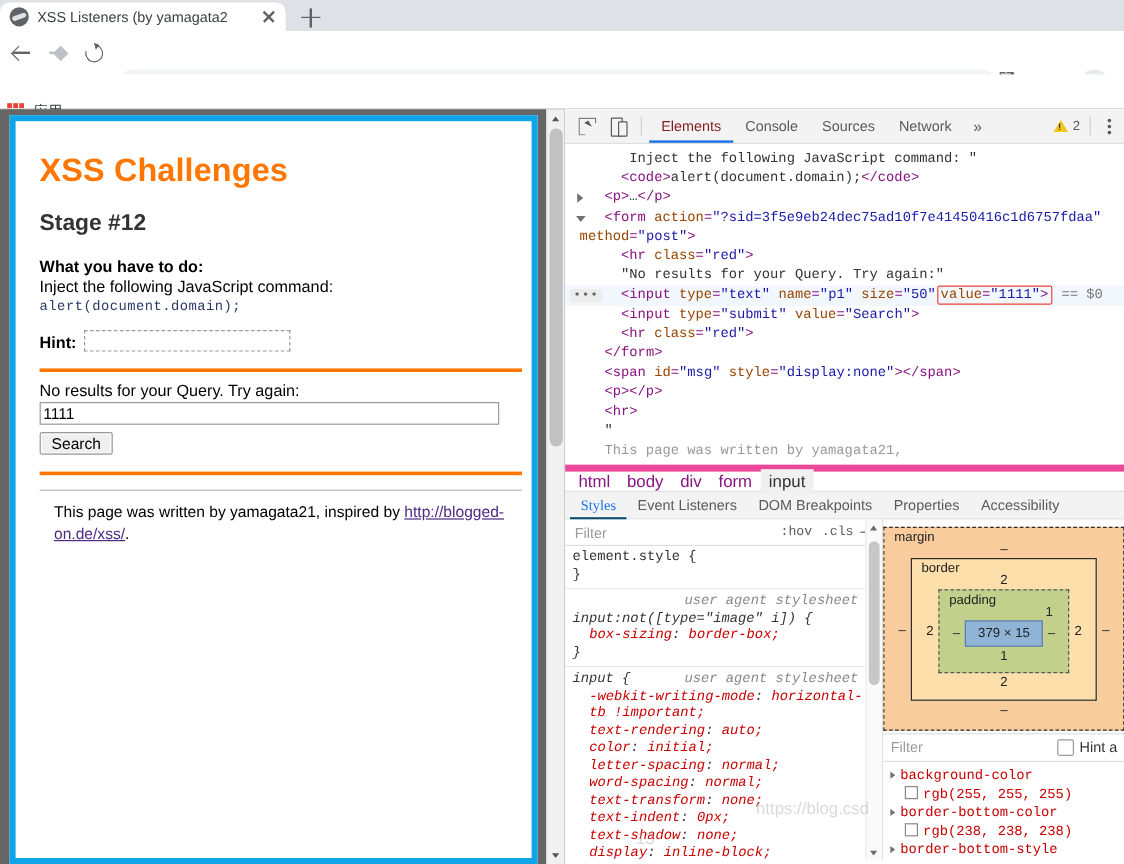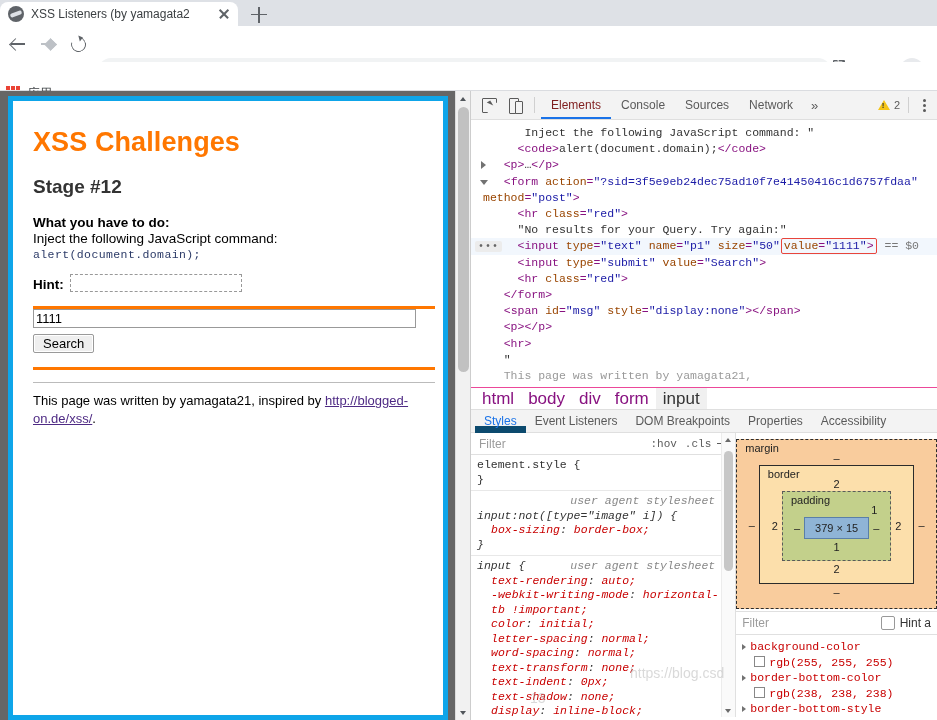--- a/index.html
+++ b/index.html
@@ -181,21 +181,21 @@
     padding:1px 2px;background:#fff;display:block;
   }
   .search-btn{
     margin-top:6px;padding:1px 9px;font-family:"Liberation Sans",sans-serif;font-size:13px;
     background:#efefef;border:1px solid #9a9a9a;border-radius:2px;color:#000;cursor:default;
     box-shadow:inset 0 0 0 1px #fff;
   }
   hr.grey{
     border:none;border-top:1px solid #bbb;margin:12px 0 0 0;height:0;
   }
-  .footer-text{margin:9px 0 0 0;font-size:13px;color:#000;line-height:1.35;}
+  .footer-text{margin:9px 0 0 12px;font-size:13px;color:#000;line-height:1.35;}
   .footer-text a{color:#4e2a84;text-decoration:underline;}
 
   
   .page-scroll{
     position:absolute;left:455px;top:91px;width:15px;height:629px;background:#f1f1f1;
     border-left:1px solid #dcdcdc;
   }
   .page-scroll .thumb{
     position:absolute;left:2px;top:16px;width:11px;height:265px;background:#c1c1c1;border-radius:6px;
   }
@@ -297,34 +297,34 @@
     padding:0 3px;font-size:10px;color:#666;line-height:11px;letter-spacing:1px;
   }
   .hl-box{
     border:1px solid #e8453c;border-radius:2px;padding:0 2px;margin:0 1px;
     display:inline-block;line-height:14px;
   }
   .eq0{color:#777;}
 
   
   .breadcrumb{
-    height:22px;border-top:1px solid #ec4899;display:flex;align-items:center;
-    font-size:17px;font-family:"Liberation Sans",sans-serif;background:#fff;
+    height:22px;border-top:6px solid #ec4899;display:flex;align-items:center;
+    font-size:14px;font-family:"Liberation Sans",sans-serif;background:#fff;
     padding-left:4px;box-sizing:border-box;
   }
   .crumb{color:#881280;padding:0 7px;line-height:21px;}
   .crumb.active{background:#f0f0f0;color:#333;}
 
   
   .styles-tabs{
     height:24px;border-top:1px solid #dfdfdf;border-bottom:1px solid #dfdfdf;
     display:flex;align-items:center;background:#f3f3f3;padding-left:4px;box-sizing:border-box;
   }
   .st-tab{font-size:12px;color:#5a5a5a;padding:0 9px;line-height:23px;height:23px;box-sizing:border-box;white-space:nowrap;}
-  .st-tab.active{color:#1a73e8;border-bottom:7px solid #0c4a6e;}
+  .st-tab.active{color:#1a73e8;border-bottom:2px solid #0c4a6e;font-family:Liberation Serif, serif;}
 
   .styles-body{position:relative;height:284px;display:flex;}
   .styles-left{
     width:271px;position:relative;border-right:1px solid #e0e0e0;overflow:hidden;background:#fff;
   }
   .filter-row{
     height:22px;border-bottom:1px solid #e0e0e0;display:flex;align-items:center;
     font-size:12px;color:#5a5a5a;padding:0 4px;box-sizing:border-box;background:#fff;
   }
   .filter-input{flex:1 1 auto;color:#9b9b9b;font-size:12px;padding-left:4px;}
@@ -466,20 +466,21 @@
     <div class="page">
       <h1>XSS Challenges</h1>
       <h2>Stage #12</h2>
       <p class="todo-head">What you have to do:</p>
       <p class="todo-line"><span>Inject the following JavaScript command: </span><code>alert(document.domain);</code></p>
       <div class="hint-row">
         <span class="hint-label">Hint:</span>
         <span class="hint-box"></span>
       </div>
       <hr class="red">
+      <p class="query-text">No results for your Query. Try again:</p>
       <input class="query-input" type="text" value="1111" style="">
       <button class="search-btn">Search</button>
       <hr class="red">
       <hr class="grey">
       <p class="footer-text"><span>This page was written by yamagata21, inspired by </span><a href="#">http://blogged-on.de/xss/</a><span>.</span></p>
     </div>
   </div>
 
   <div class="page-scroll">
     <div class="up"></div>
@@ -582,22 +583,22 @@
           <div class="css-rule ua">
             <span class="ua-label">user agent stylesheet</span>
             <span class="sel-name">input:not([type="image" i]) {</span>
             <span class="prop"><span>box-sizing</span><span class="brace">: </span><span>border-box;</span></span>
             <span class="brace">}</span>
           </div>
 
           <div class="css-rule ua">
             <span class="ua-label">user agent stylesheet</span>
             <span class="sel-name">input {</span>
+            <span class="prop"><span>-webkit-writing-mode</span><span class="brace">: </span><span>horizontal-tb !important;</span></span>
             <span class="prop"><span>text-rendering</span><span class="brace">: </span><span>auto;</span></span>
-            <span class="prop"><span>-webkit-writing-mode</span><span class="brace">: </span><span>horizontal-tb !important;</span></span>
             <span class="prop"><span>color</span><span class="brace">: </span><span>initial;</span></span>
             <span class="prop"><span>letter-spacing</span><span class="brace">: </span><span>normal;</span></span>
             <span class="prop"><span>word-spacing</span><span class="brace">: </span><span>normal;</span></span>
             <span class="prop"><span>text-transform</span><span class="brace">: </span><span>none;</span></span>
             <span class="prop"><span>text-indent</span><span class="brace">: </span><span>0px;</span></span>
             <span class="prop"><span>text-shadow</span><span class="brace">: </span><span>none;</span></span>
             <span class="prop"><span>display</span><span class="brace">: </span><span>inline-block;</span></span>
             
           </div>
         </div>

